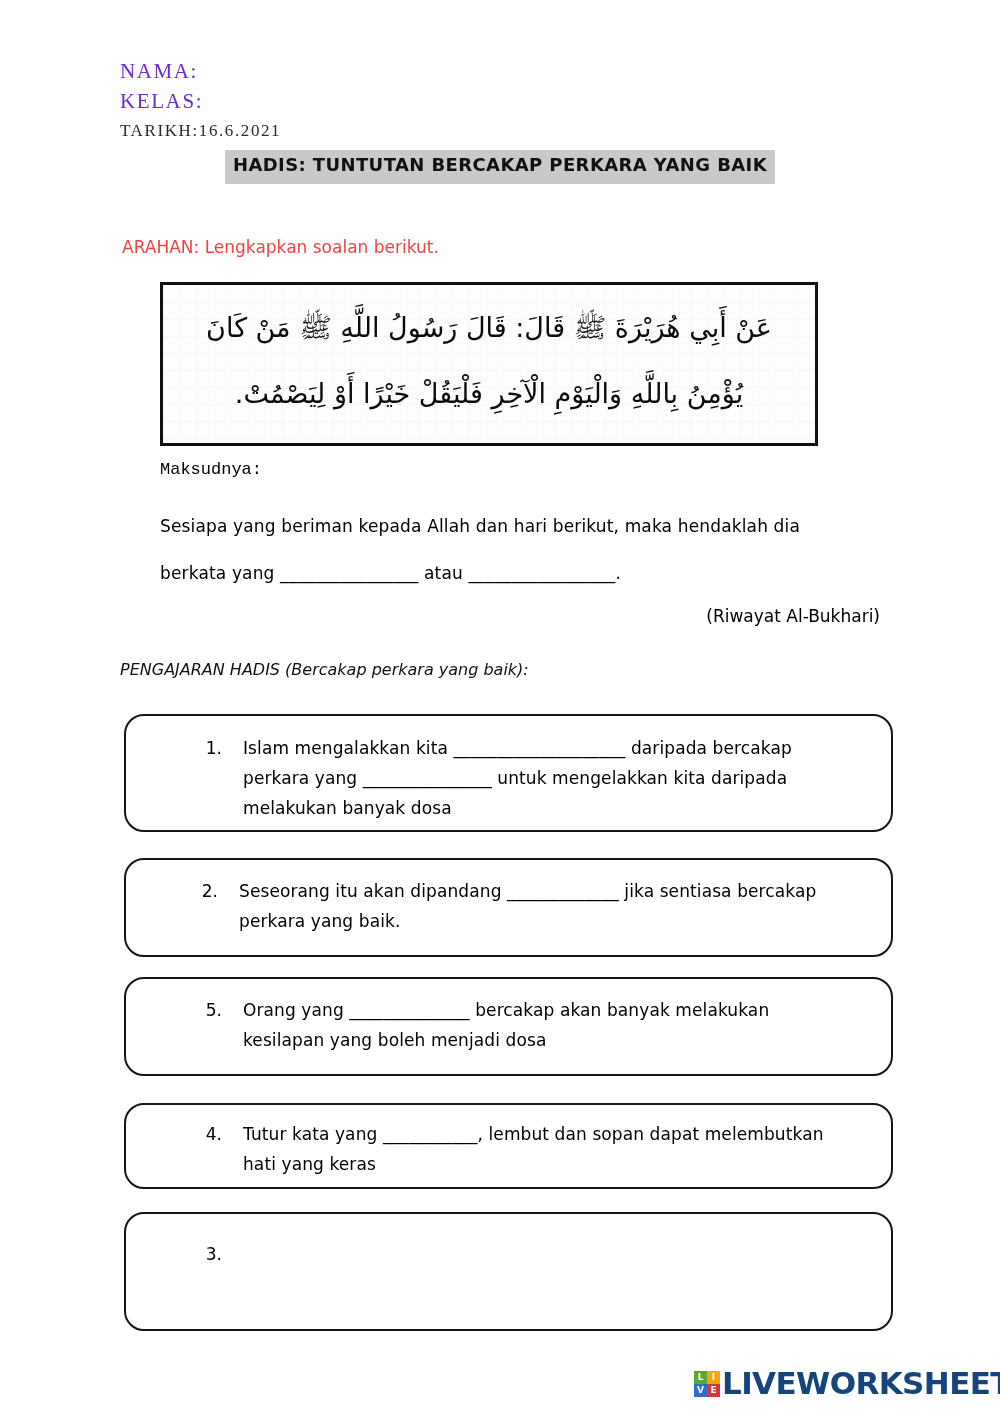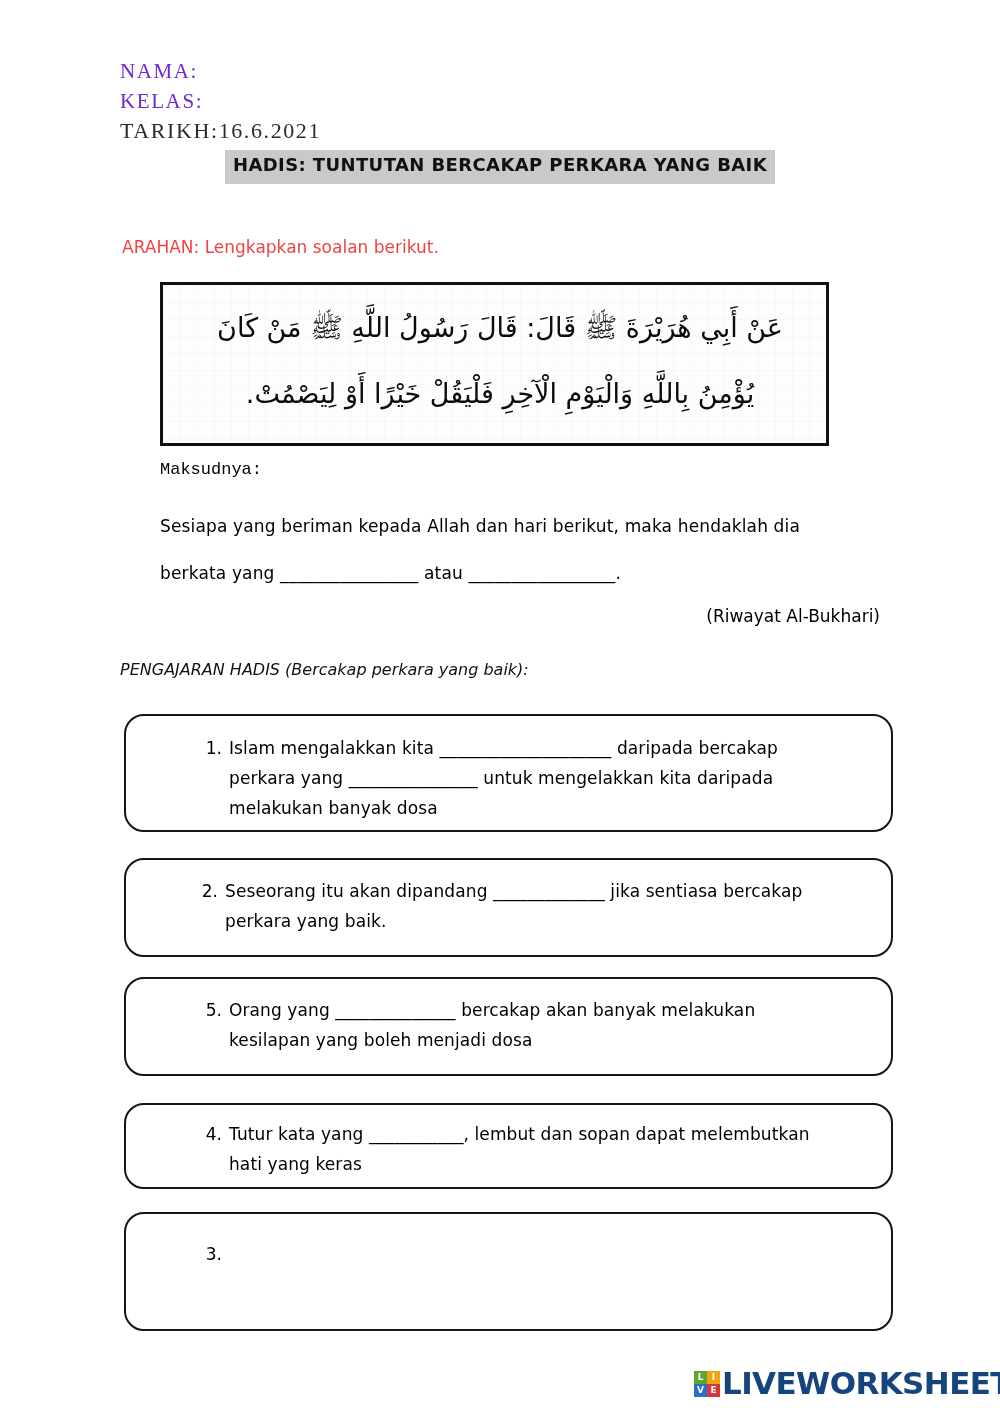--- a/index.html
+++ b/index.html
@@ -30,21 +30,21 @@
     font-family: "Liberation Serif", serif;
     font-size: 21px;
     letter-spacing: 1.6px;
     line-height: 30px;
     color: #6d28d9;
     flex-direction: column;
   }
   .hdr-nama { width: 500px; }
   .hdr-tarikh {
     font-family: "Liberation Serif", serif;
-    font-size: 22px;
+    font-size: 17px;
     letter-spacing: 1.6px;
     line-height: 30px;
     color: #2b2b2b;
     white-space: pre;
   }
 
   
   .title-wrap {
     position: absolute;
     left: 0;
@@ -77,21 +77,20 @@
   
   .arabic-box {
     position: absolute;
     left: 160px;
     top: 282px;
     width: 652px;
     height: 158px;
     border: 3px solid #111111;
     background: #fdfdfd;
     overflow: hidden;
-    padding-left: 11px;
   }
   .arabic-box::after {
     
     content: "";
     position: absolute;
     inset: 0;
     background-image:
       linear-gradient(rgba(120,140,180,0.05) 1px, transparent 1px),
       linear-gradient(90deg, rgba(120,140,180,0.045) 1px, transparent 1px);
     background-size: 17px 17px, 17px 17px;
@@ -173,21 +172,21 @@
   .item-num {
     flex: 0 0 auto;
     width: 34px;
     text-align: right;
     font-family: "DejaVu Sans", sans-serif;
     font-size: 17px;
     line-height: 30px;
   }
   .item-text {
     flex: 1 1 auto;
-    margin-left: 7px;
+    margin-left: 21px;
     font-family: "DejaVu Sans", sans-serif;
     font-size: 17px;
     line-height: 30px;
     letter-spacing: 0.1px;
     white-space: pre-line;
   }
 
   #box-1 { top: 714px; height: 118px; }
   #box-1 .item-inner { padding: 17px 18px 0 62px; }
 

